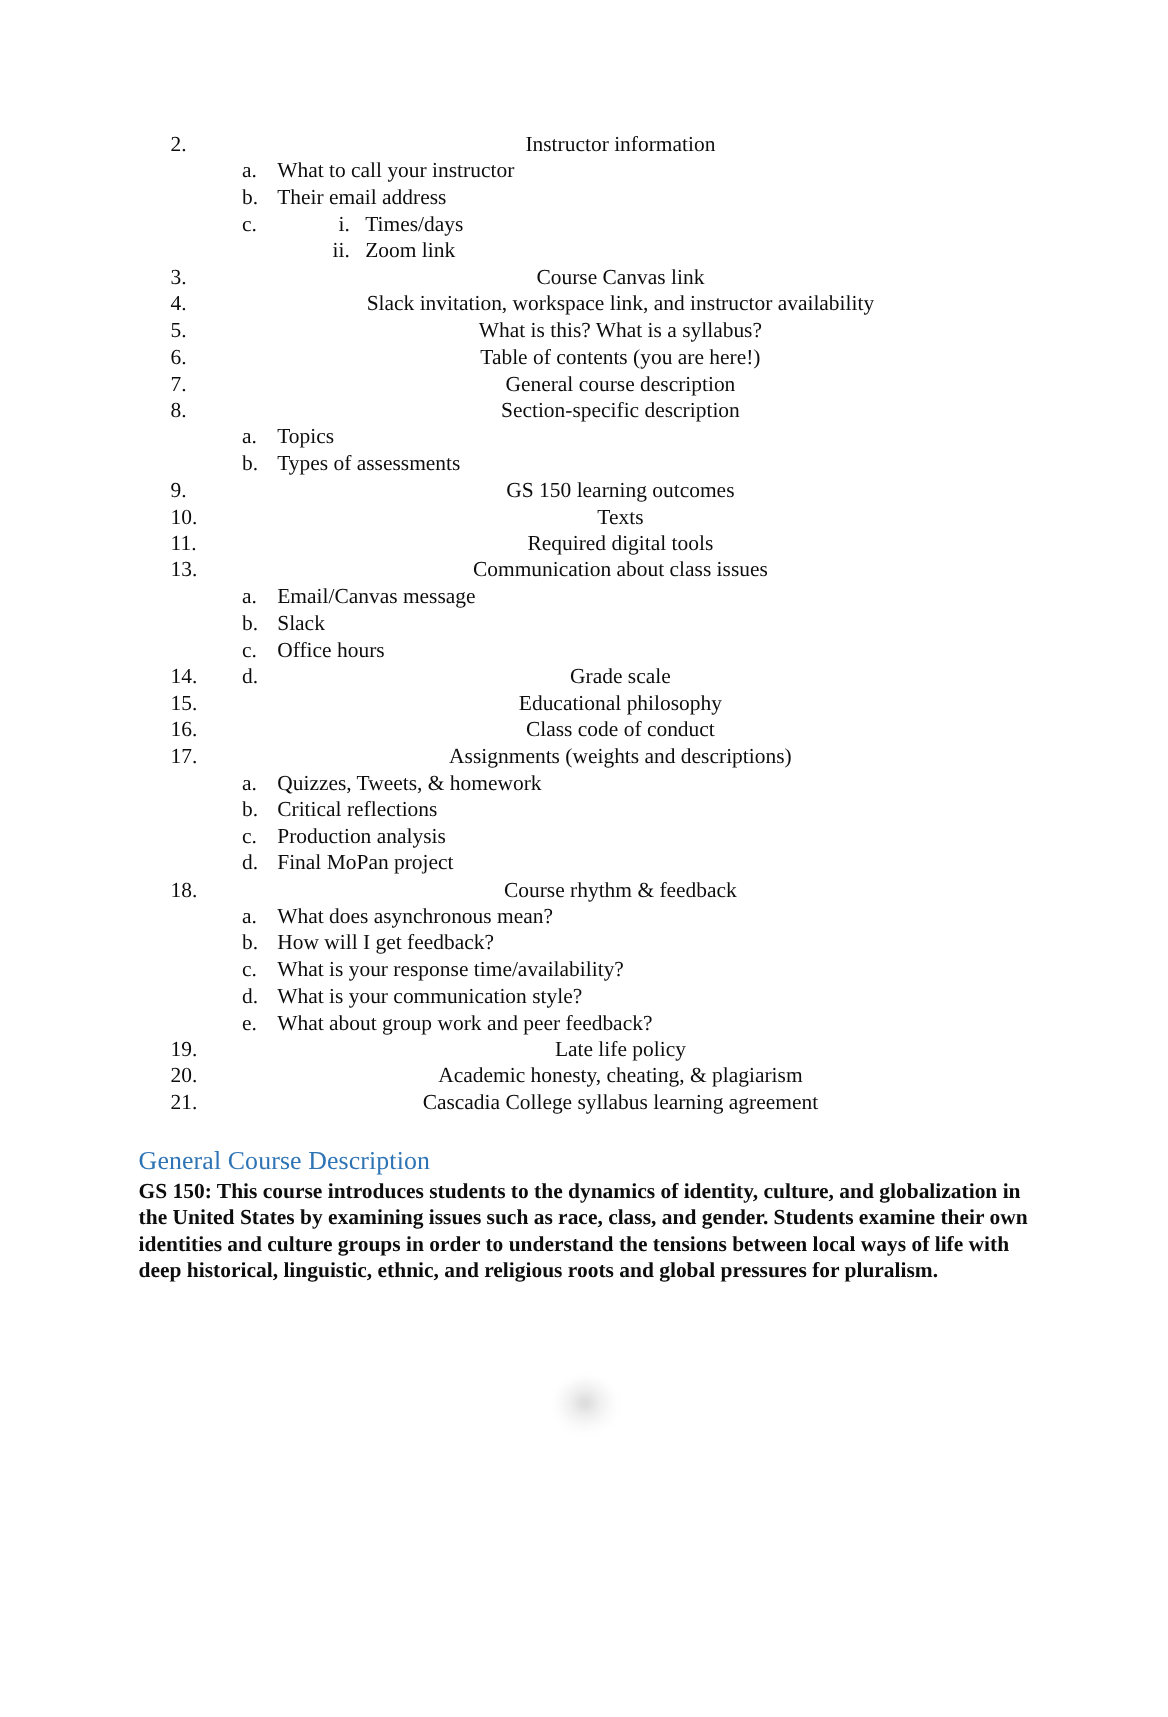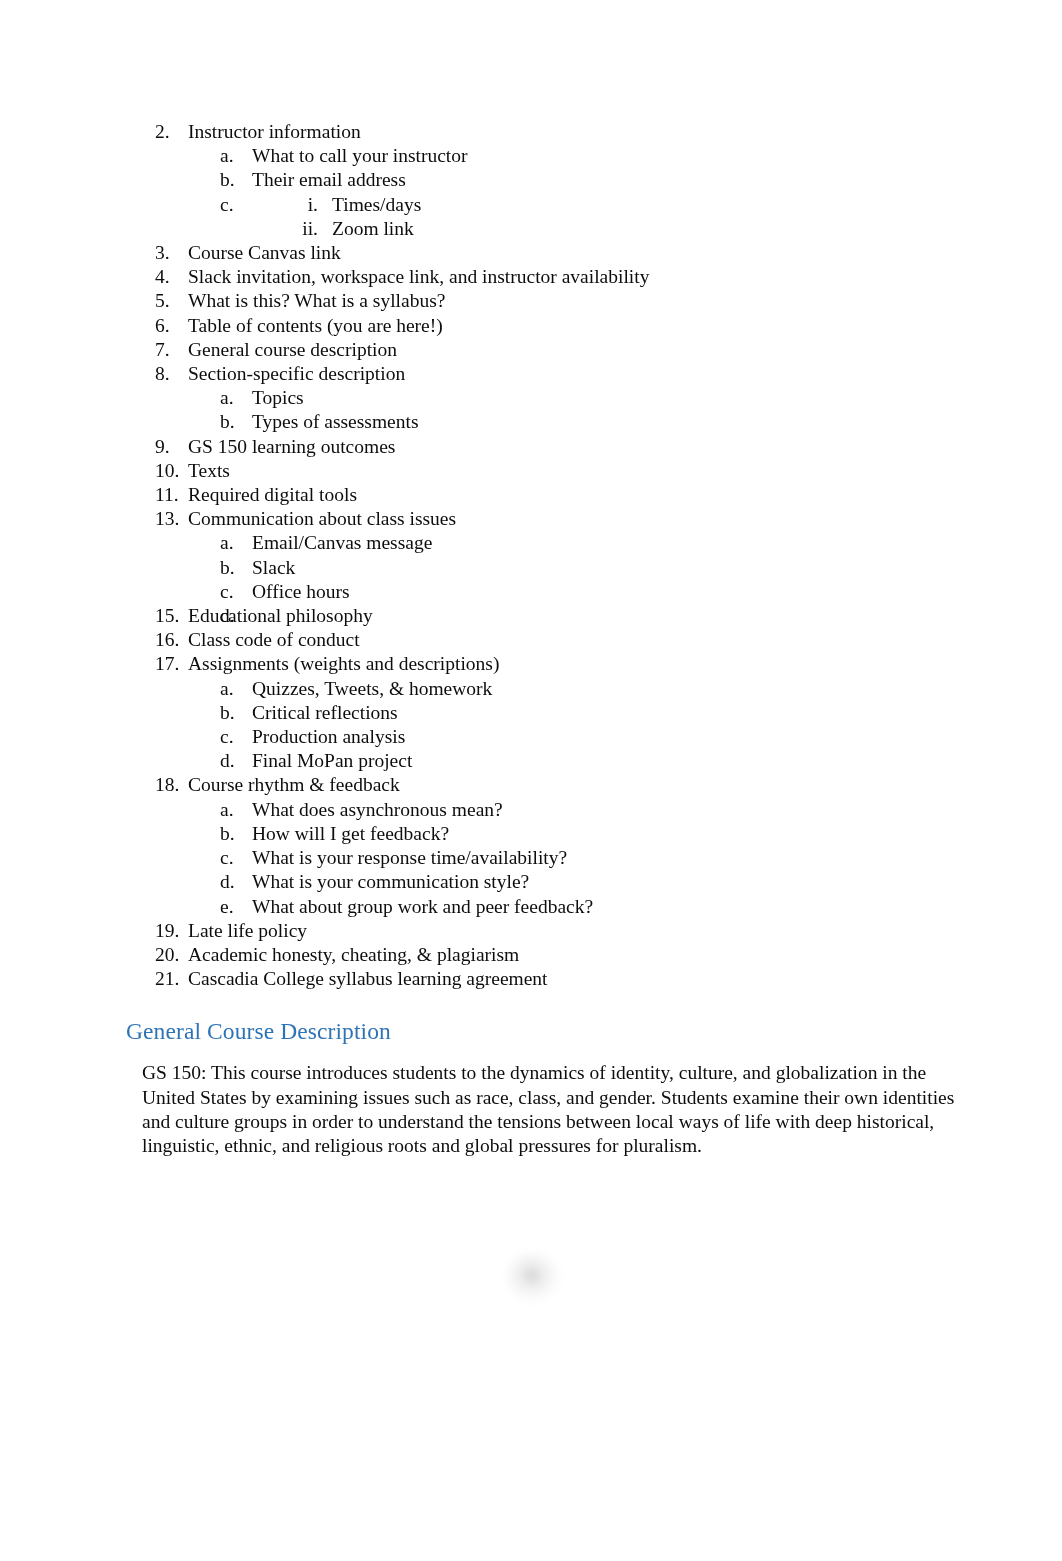--- a/index.html
+++ b/index.html
@@ -55,20 +55,21 @@
     position: absolute;
     left: 29px;
     top: 0;
     width: 30px;
     text-align: left;
     white-space: pre;
   }
 
   ol.outline > li.lvl1 > .itemtext {
     display: block;
+    text-align: center;
   }
 
   
   ol.lvl2 {
     list-style: none;
     margin: 0;
     padding: 0;
   }
 
   ol.lvl2 > li {
@@ -121,25 +122,26 @@
     font-family: "Liberation Serif", "DejaVu Serif", serif;
     font-size: 23.5px;
     line-height: 28px;
     font-weight: normal;
     color: #2e74b5;
     margin: 0 0 2px 0;
     letter-spacing: 0.1px;
   }
 
   p.doc-para {
-    margin: 16px;
+    margin: 0;
     font-size: 19.5px;
     line-height: 24.2px;
     text-align: left;
     width: 814px;
+    font-weight: bold;
   }
 
   
   .smudge {
     position: absolute;
     left: 504px;
     top: 1252px;
     width: 58px;
     height: 52px;
     border-radius: 50%;
@@ -216,20 +218,24 @@
           <span class="marker">13.</span>
           <span class="itemtext">Communication about class issues</span>
           <ol class="lvl2">
             <li class=""><span class="marker">a.</span><span class="itemtext">Email/Canvas message</span></li>
             <li class=""><span class="marker">b.</span><span class="itemtext">Slack</span></li>
             <li class=""><span class="marker">c.</span><span class="itemtext">Office hours</span></li>
             <li class=""><span class="marker">d.</span></li>
           </ol>
         </li>
         <li class="lvl1">
+          <span class="marker">14.</span>
+          <span class="itemtext">Grade scale</span>
+        </li>
+        <li class="lvl1">
           <span class="marker">15.</span>
           <span class="itemtext">Educational philosophy</span>
         </li>
         <li class="lvl1">
           <span class="marker">16.</span>
           <span class="itemtext">Class code of conduct</span>
         </li>
         <li class="lvl1">
           <span class="marker">17.</span>
           <span class="itemtext">Assignments (weights and descriptions)</span>

